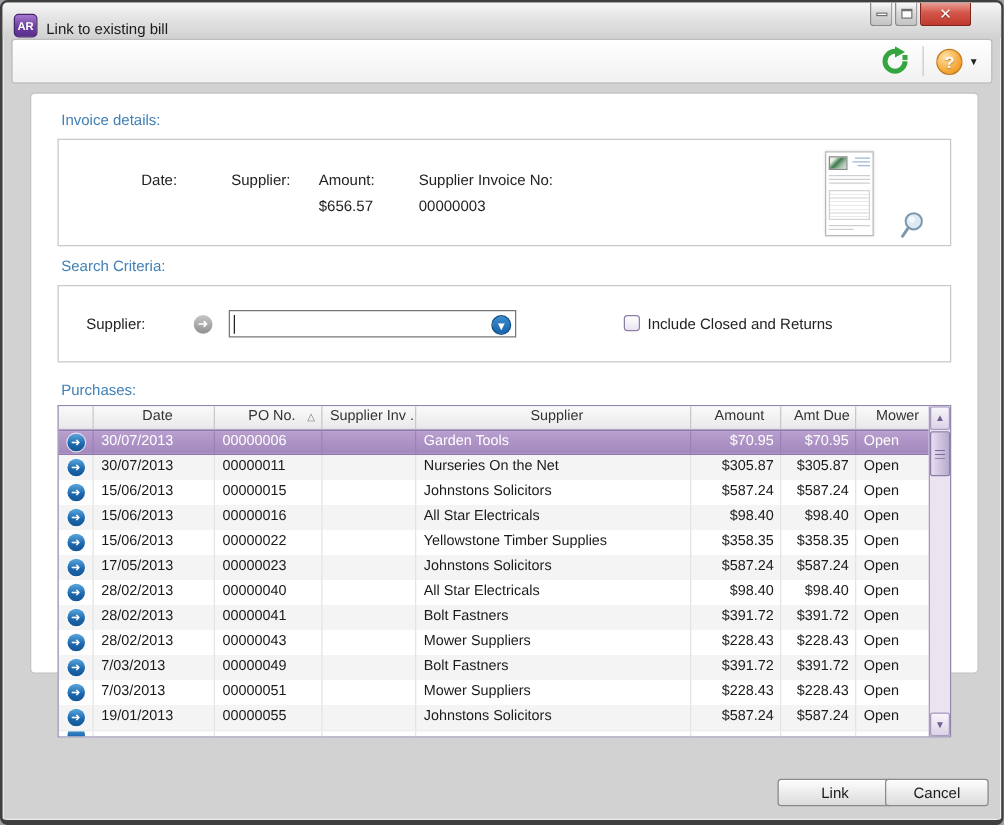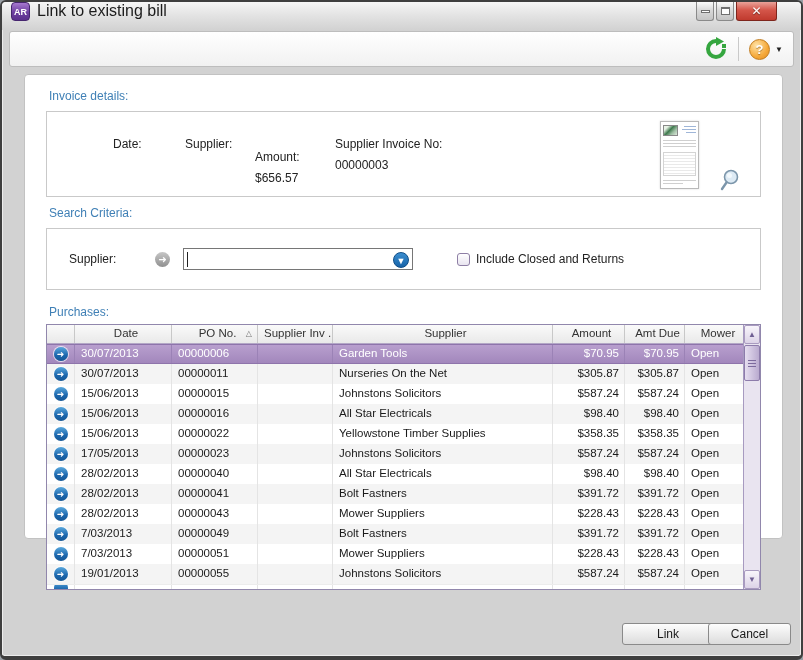--- a/index.html
+++ b/index.html
@@ -2,25 +2,25 @@
 <html><head>
 <meta charset="utf-8">
 <style>
   html,body{margin:0;padding:0;background:#9aa0a6;font-family:"Liberation Sans","DejaVu Sans",sans-serif;}
   *{box-sizing:border-box;}
   .window{position:relative;width:803px;height:660px;background:#d2d2d2;border:2px solid #3f3f3f;
     border-bottom-width:4px;border-radius:6px;overflow:hidden;
     box-shadow:inset 0 0 0 1px rgba(255,255,255,.6);}
   
   .titlebar{position:absolute;left:0;top:0;right:0;height:28px;
-    background:linear-gradient(#f6f6f6,#e4e4e4 45%,#d2d2d2);display:flex;align-items:flex-start;}
+    background:linear-gradient(#f6f6f6,#e4e4e4 45%,#d2d2d2);display:flex;align-items:flex-end;}
   .app-icon{width:19px;height:19px;margin:0 7px 0 9px;border-radius:4px;
     background:linear-gradient(#a678cf,#6d3fa0 55%,#5a2f8c);border:1px solid #46256f;
     color:#fff;font-size:9px;font-weight:bold;display:flex;align-items:center;justify-content:center;}
-  .win-title{font-size:16px;color:#1c1c1c;}
+  .win-title{font-size:12px;color:#1c1c1c;}
   .win-controls{position:absolute;right:24px;top:0;display:flex;}
   .win-btn{height:19px;border:1px solid #8a8a8a;border-top:none;
     background:linear-gradient(#fbfbfb,#d9d9d9 45%,#c4c4c4);display:flex;align-items:center;justify-content:center;
     border-radius:0 0 3px 3px;margin-left:2px;}
   .win-btn.min{width:18px;} .win-btn.max{width:18px;} .win-btn.close{width:41px;
     background:linear-gradient(#e9a299,#d4564a 45%,#c03a2e);border-color:#7e251c;}
   .glyph-min{width:9px;height:3px;background:#fdfdfd;border:1px solid #6f6f6f;}
   .glyph-max{width:9px;height:8px;background:#fdfdfd;border:1px solid #6f6f6f;border-top-width:2px;}
   .glyph-close{color:#fff;font-size:12px;font-weight:bold;text-shadow:0 1px 1px rgba(0,0,0,.45);line-height:1;}
   
@@ -39,42 +39,42 @@
   .main-panel{position:absolute;left:22px;top:72px;width:759px;height:465px;background:#fff;
     border:1px solid #c2c2c2;border-radius:4px;}
   .section-heading{font-size:12px;color:#4080b6;margin:0;padding:0;}
   .h1{margin:14px 0 8px 24px;} .h2{margin:9px 0 8px 24px;} .h3{margin:15px 0 5px 24px;}
   .box{margin:0 21px;border:1px solid #c9c9c9;background:#fff;position:relative;}
   
   .invoice-box{height:86px;}
   .inv-field{position:absolute;top:25px;font-size:12px;color:#222;}
   .inv-label{display:block;}
   .inv-value{display:block;margin-top:7px;}
-  .f-date{left:66px;} .f-supplier{left:138px;} .f-amount{left:208px;margin-top:13px;} .f-invno{left:288px;}
+  .f-date{left:66px;} .f-supplier{left:138px;} .f-amount{left:208px;} .f-invno{left:288px;}
   .thumb{position:absolute;left:613px;top:9px;width:39px;height:68px;background:#fff;
     border:1px solid #b9b9b9;box-shadow:0 0 2px rgba(0,0,0,.15);}
   .thumb .pic{position:absolute;left:2px;top:3px;width:15px;height:11px;border:1px solid #888;
     background:linear-gradient(135deg,#e8f2e6 20%,#3f7a4e 45%,#9fbfa4 70%,#dfeadd);}
   .thumb .tl{position:absolute;right:2px;height:1px;background:#9fb6d8;}
   .thumb .gl{position:absolute;left:2px;right:2px;height:1px;background:#cfcfcf;}
   .thumb .tbl{position:absolute;left:2px;right:2px;top:30px;height:24px;border:1px solid #d4d4d4;
     background:repeating-linear-gradient(#fff 0 2px,#e9e9e9 2px 3px);}
   .mag{position:absolute;left:672px;top:56px;width:22px;height:24px;}
   
   .search-box{height:62px;display:flex;align-items:center;}
   .search-label{font-size:12px;color:#222;margin-left:22px;width:86px;}
   .go-icon{width:15px;height:15px;border-radius:50%;
     background:linear-gradient(#c6c6c6,#909090);color:#fff;font-size:10px;line-height:15px;
     text-align:center;margin-right:13px;}
   .supplier-input{position:relative;width:230px;height:22px;border:1px solid #767676;background:#fff;}
   .caret-line{position:absolute;left:3px;top:3px;width:1px;height:15px;background:#222;}
   .dd-circle{position:absolute;right:3px;top:3px;width:16px;height:16px;border-radius:50%;
     background:linear-gradient(#3b8ed0,#1763a8);color:#fff;font-size:9px;line-height:16px;text-align:center;
     border:1px solid #0f4d87;}
-  .chk-wrap{display:flex;align-items:flex-end;margin-left:44px;}
+  .chk-wrap{display:flex;align-items:flex-start;margin-left:86px;}
   .checkbox{width:13px;height:13px;border:1px solid #8e7fa5;border-radius:3px;
     background:linear-gradient(#ffffff,#e9e5f0);margin-right:6px;}
   .chk-label{font-size:12px;color:#222;}
   
   .grid{margin:0 21px;height:266px;border:1px solid #9187ac;position:relative;overflow:hidden;background:#fff;}
   .grid-content{margin-right:17px;}
   .grid-row,.grid-header{display:grid;grid-template-columns:28px 97px 86px 75px 220px 72px 60px 61px;}
   .grid-header{height:19px;background:linear-gradient(#fafafa,#e9e9e9);border-bottom:1px solid #b3a7c6;text-align:center;}
   .hcell{font-size:11.5px;color:#333;border-right:1px solid #c8c8c8;padding:2px 0 0 6px;
     white-space:nowrap;overflow:hidden;position:relative;}

